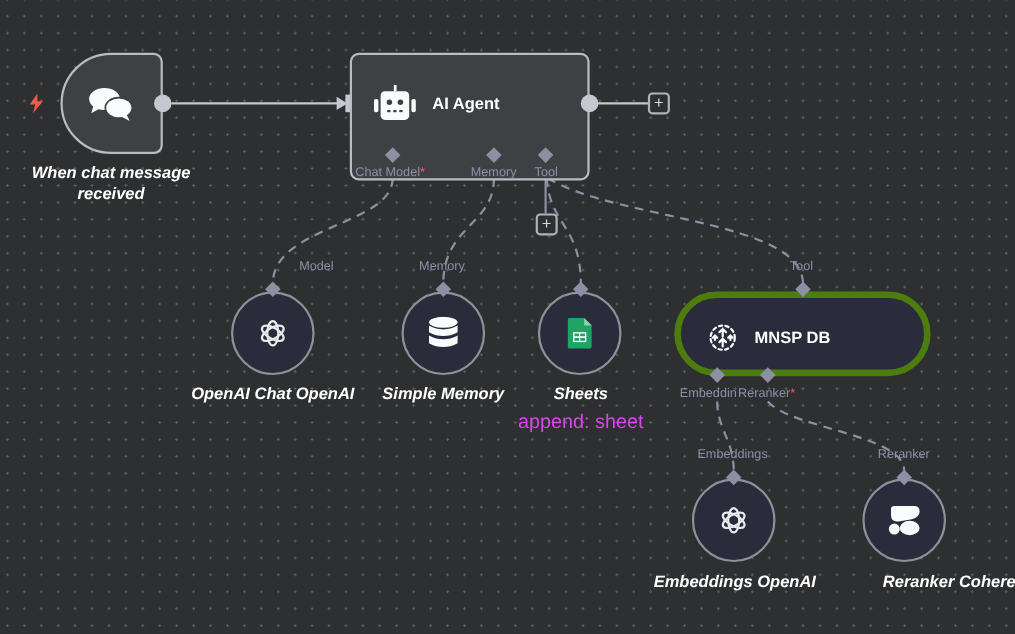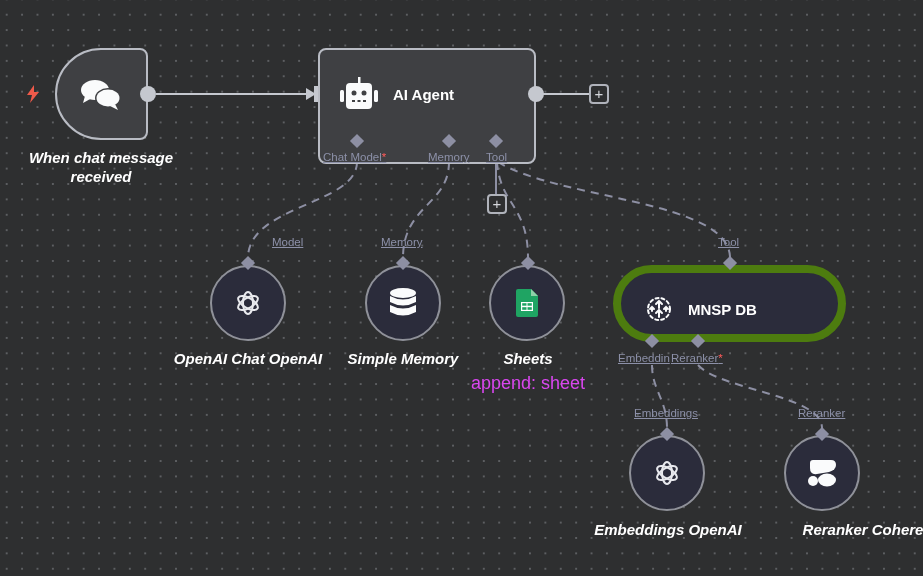--- a/index.html
+++ b/index.html
@@ -10,26 +10,26 @@
     background-size:15.4px 15.4px;
     background-position:-1px 7px;
     font-family:"Liberation Sans", sans-serif;
   }
   svg.wires { position:absolute; left:0; top:0; width:923px; height:576px; pointer-events:none; }
   .node { position:absolute; box-sizing:border-box; border:2px solid #b9bcc4; }
   .trigger { left:55px; top:48px; width:93px; height:92px; background:#3f4043;
              border-radius:46px 8px 8px 46px; }
   .agent { left:318px; top:48px; width:218px; height:116px; background:#3f4043; border-radius:8px; }
   .circle { width:76px; height:76px; border-radius:50%; background:#2b2c3b; border:2px solid #8f9199; }
-  .pill { left:613px; top:265px; width:233px; height:77px; border-radius:39px; background:#2b2c3b; border:8px solid #4d7c0f; }
+  .pill { left:613px; top:265px; width:233px; height:77px; border-radius:39px; background:#2b2c3b; border:6px solid #4d7c0f; }
   .icon { position:absolute; display:flex; align-items:center; justify-content:center; }
   .title { position:absolute; color:#ffffff; font-size:15px; font-weight:bold; text-align:center; white-space:nowrap;font-style:italic; }
   .inner-title { position:absolute; color:#ffffff; font-size:15px; font-weight:bold; white-space:nowrap; }
   .sub { position:absolute; color:#d946ef; font-size:18px; white-space:nowrap; text-align:center; }
-  .port-label { position:absolute; color:#8c90a8; font-size:11.5px; white-space:nowrap;text-decoration:underline; }
+  .port-label { position:absolute; color:#8c90a8; font-size:11.5px; white-space:nowrap; }
   .req { color:#ff5a5a; }
   .diamond { position:absolute; width:10px; height:10px; background:#8d8fa3; transform:rotate(45deg); }
   .dot { position:absolute; width:16px; height:16px; border-radius:50%; background:#c5c8cf; }
   .plus-btn { position:absolute; box-sizing:border-box; width:20px; height:20px; border:2px solid #b0b3bb;
               border-radius:4px; color:#d5d7dc; font-size:15px; line-height:15px; text-align:center; background:#2e2f30; }
   .input-port { position:absolute; width:8px; height:16px; background:#c5c8cf; }
 </style>
 </head>
 <body>
 

